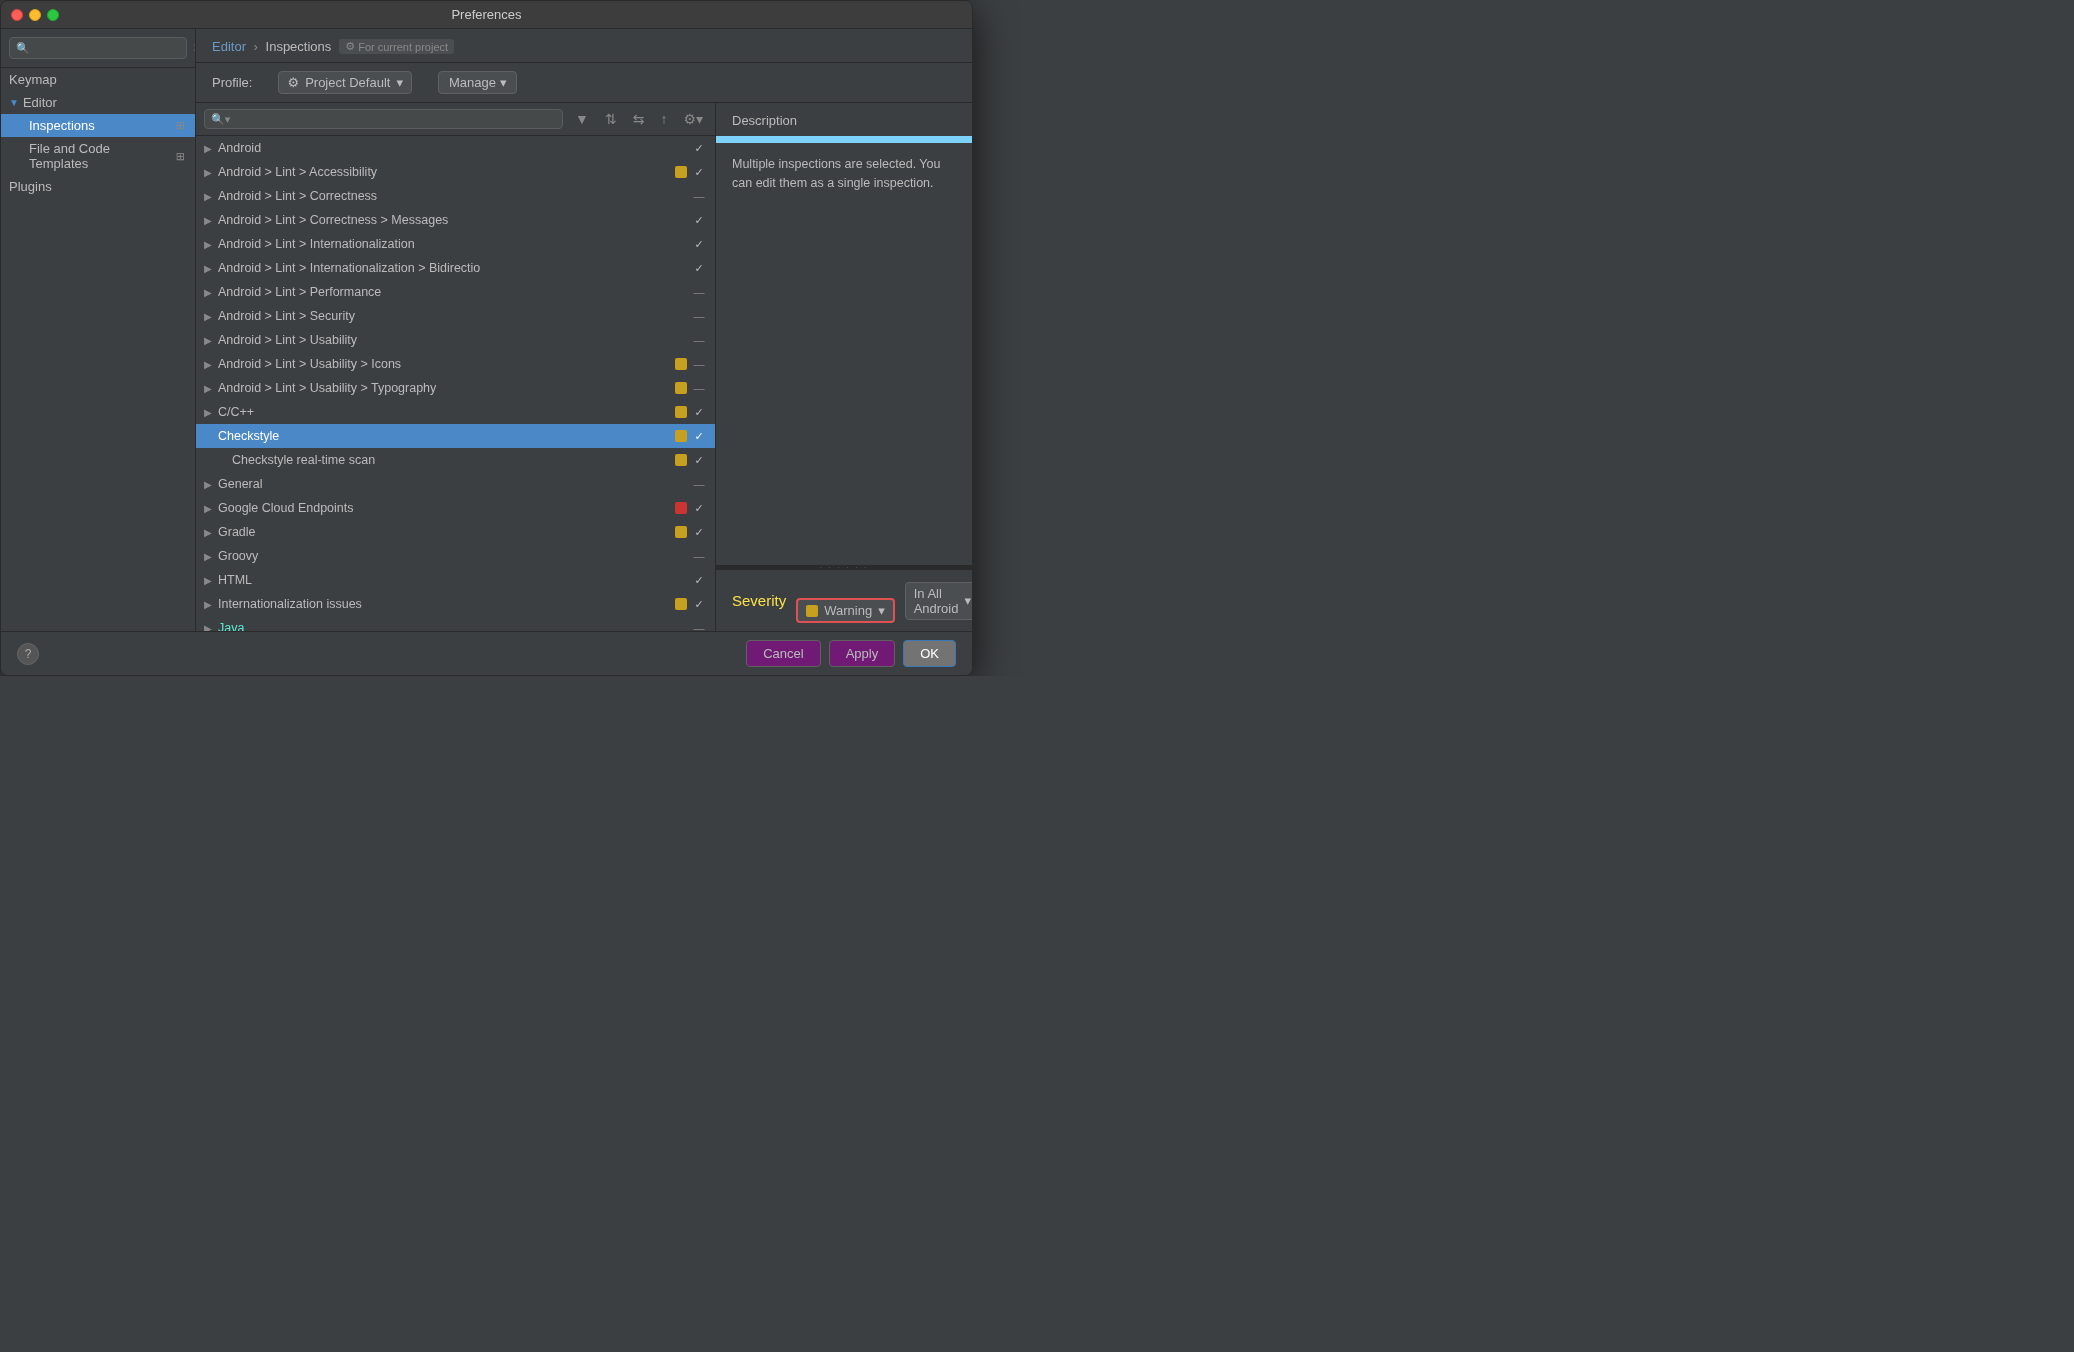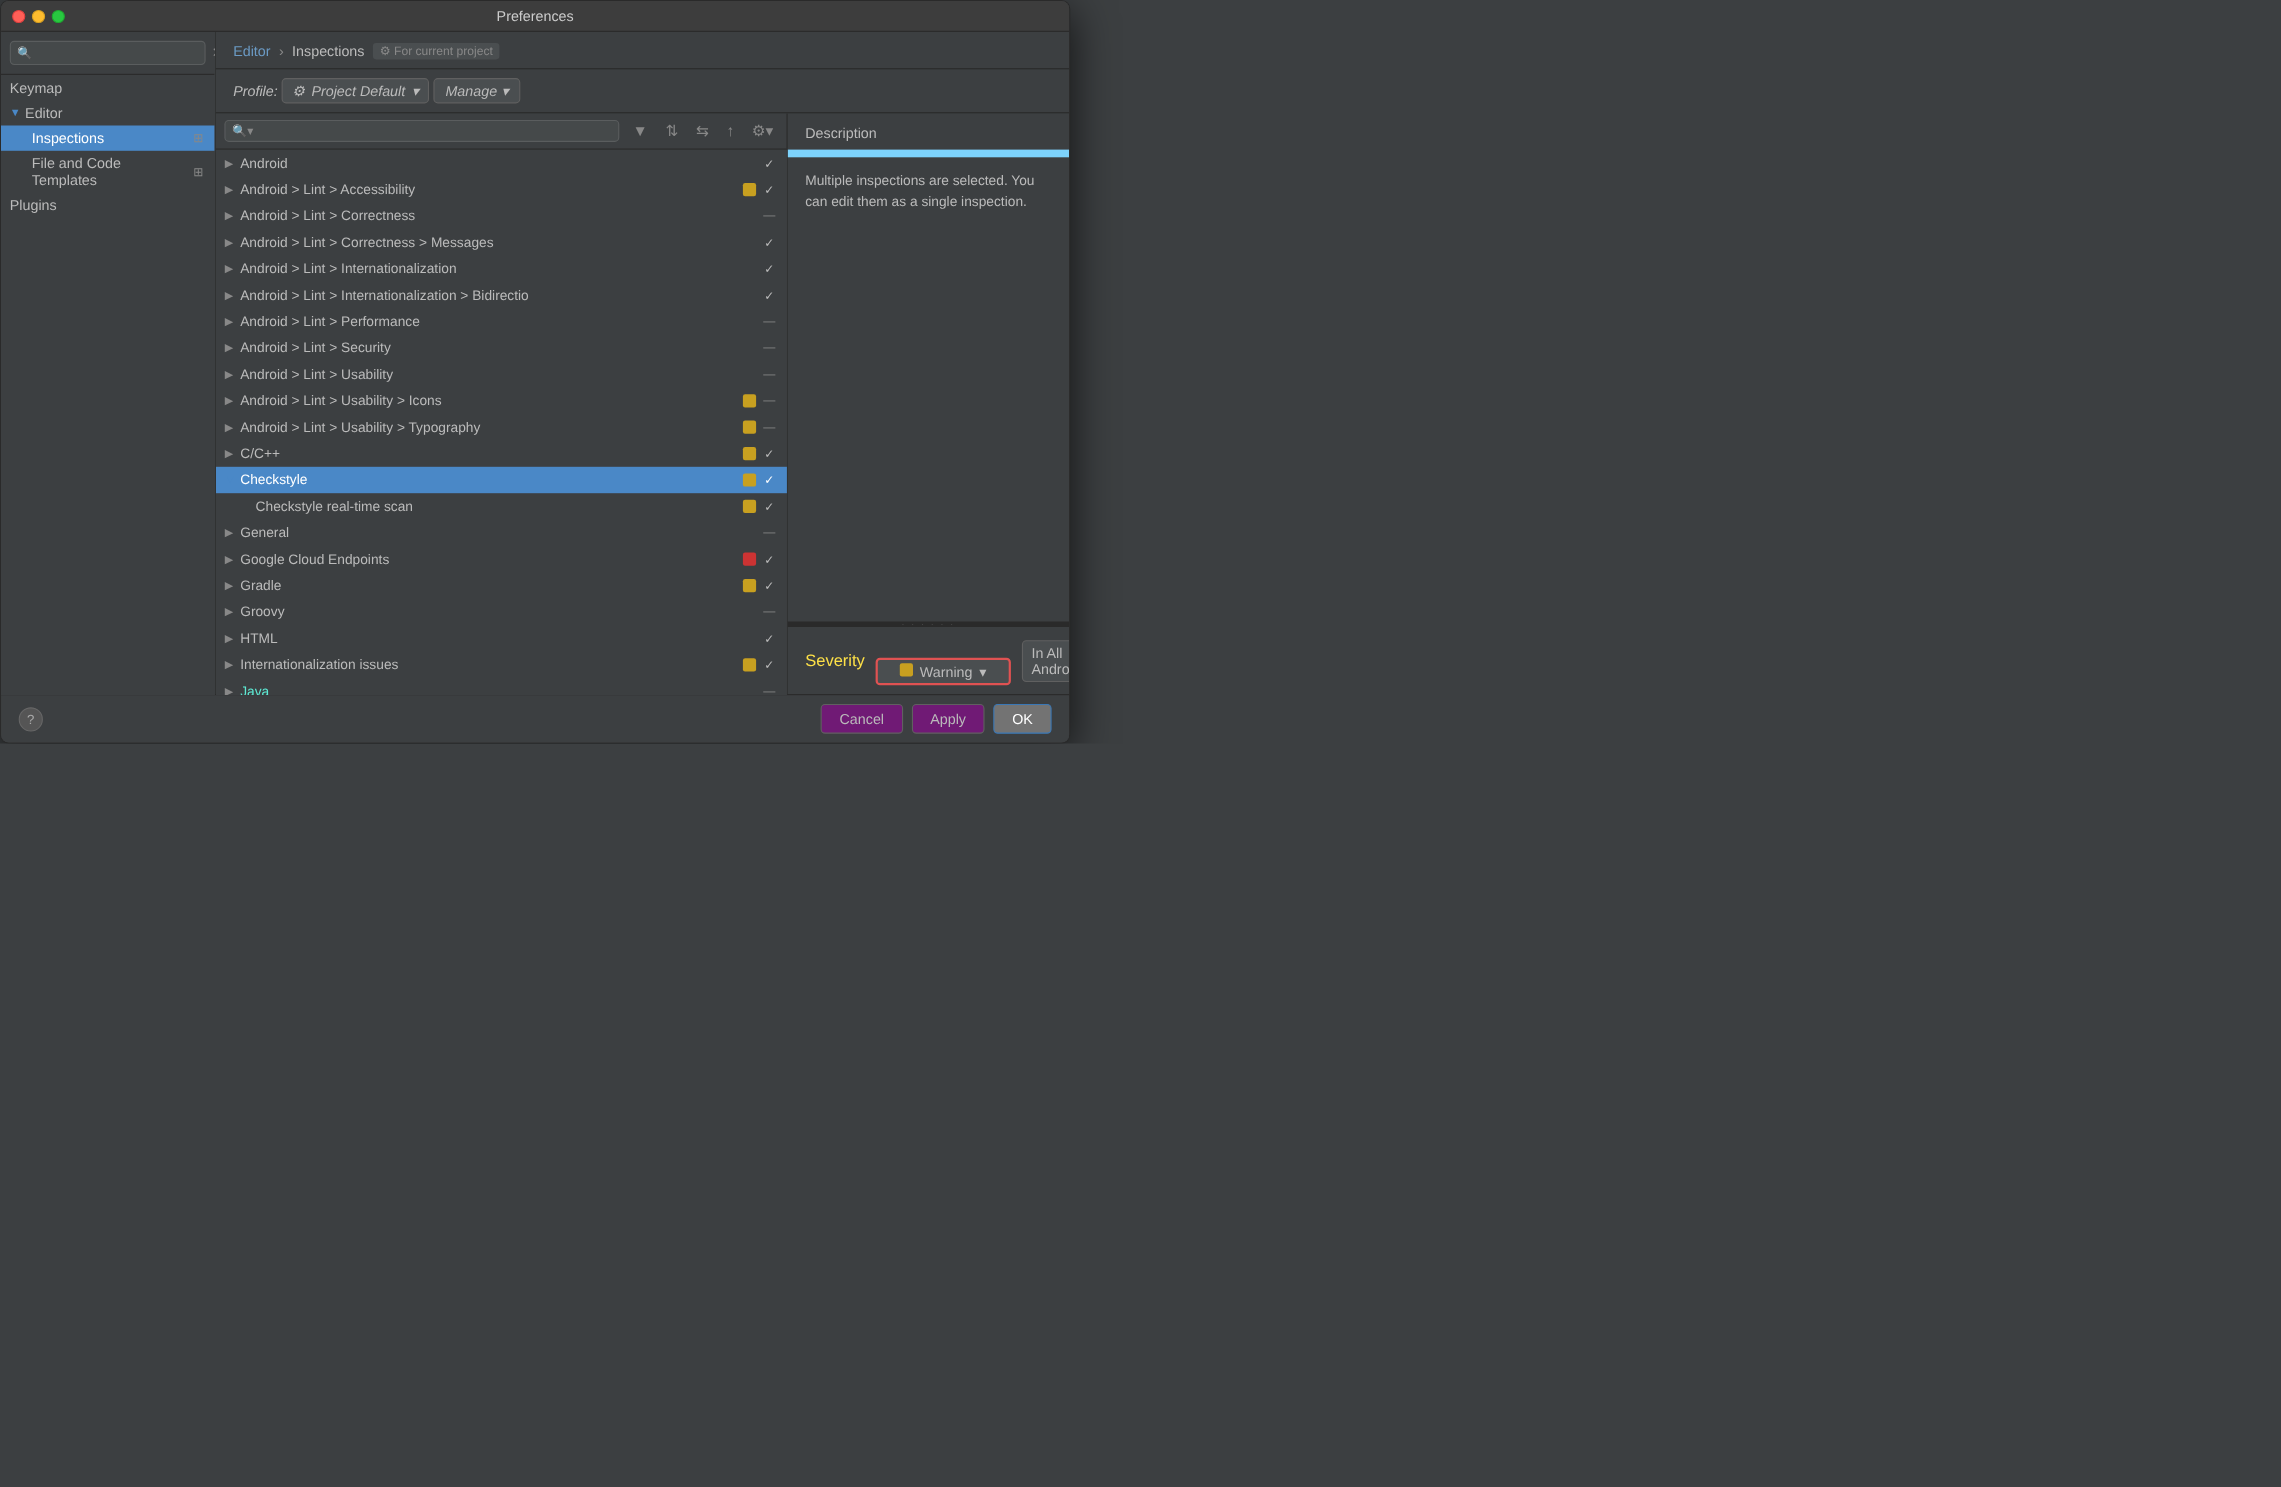--- a/index.html
+++ b/index.html
@@ -149,24 +149,23 @@
       padding: 1px 6px;
       border-radius: 3px;
       display: flex;
       align-items: center;
       gap: 3px;
     }
     .profile-bar {
       padding: 8px 16px;
       display: flex;
       align-items: center;
-      gap: 4px;
+      gap: 26px;
       border-bottom: 1px solid #2a2a2a;
       flex-shrink: 0;
-      font-style: italic;
     }
     .profile-label { color: #bbbbbb; }
     .profile-dropdown {
       display: flex;
       align-items: center;
       background: #4a4e50;
       border: 1px solid #606060;
       border-radius: 4px;
       padding: 3px 8px;
       gap: 6px;
@@ -306,25 +305,25 @@
       padding: 8px 16px;
       display: flex;
       align-items: center;
       gap: 10px;
       border-top: 1px solid #2a2a2a;
       flex-shrink: 0;
     }
     .severity-label { color: #fde047; font-size: 15px; }
     .severity-dropdown {
       display: flex;
-      align-items: flex-start;
+      align-items: center;
       background: #4a4e50;
       border: 2px solid #e05252;
       border-radius: 4px;
-      padding: 3px 20px;
+      padding: 3px 8px;
       gap: 6px;
       cursor: pointer;
       margin-top: 20px;
     }
     .severity-color {
       width: 12px;
       height: 12px;
       background: #c8a020;
       border-radius: 2px;
       flex-shrink: 0;

